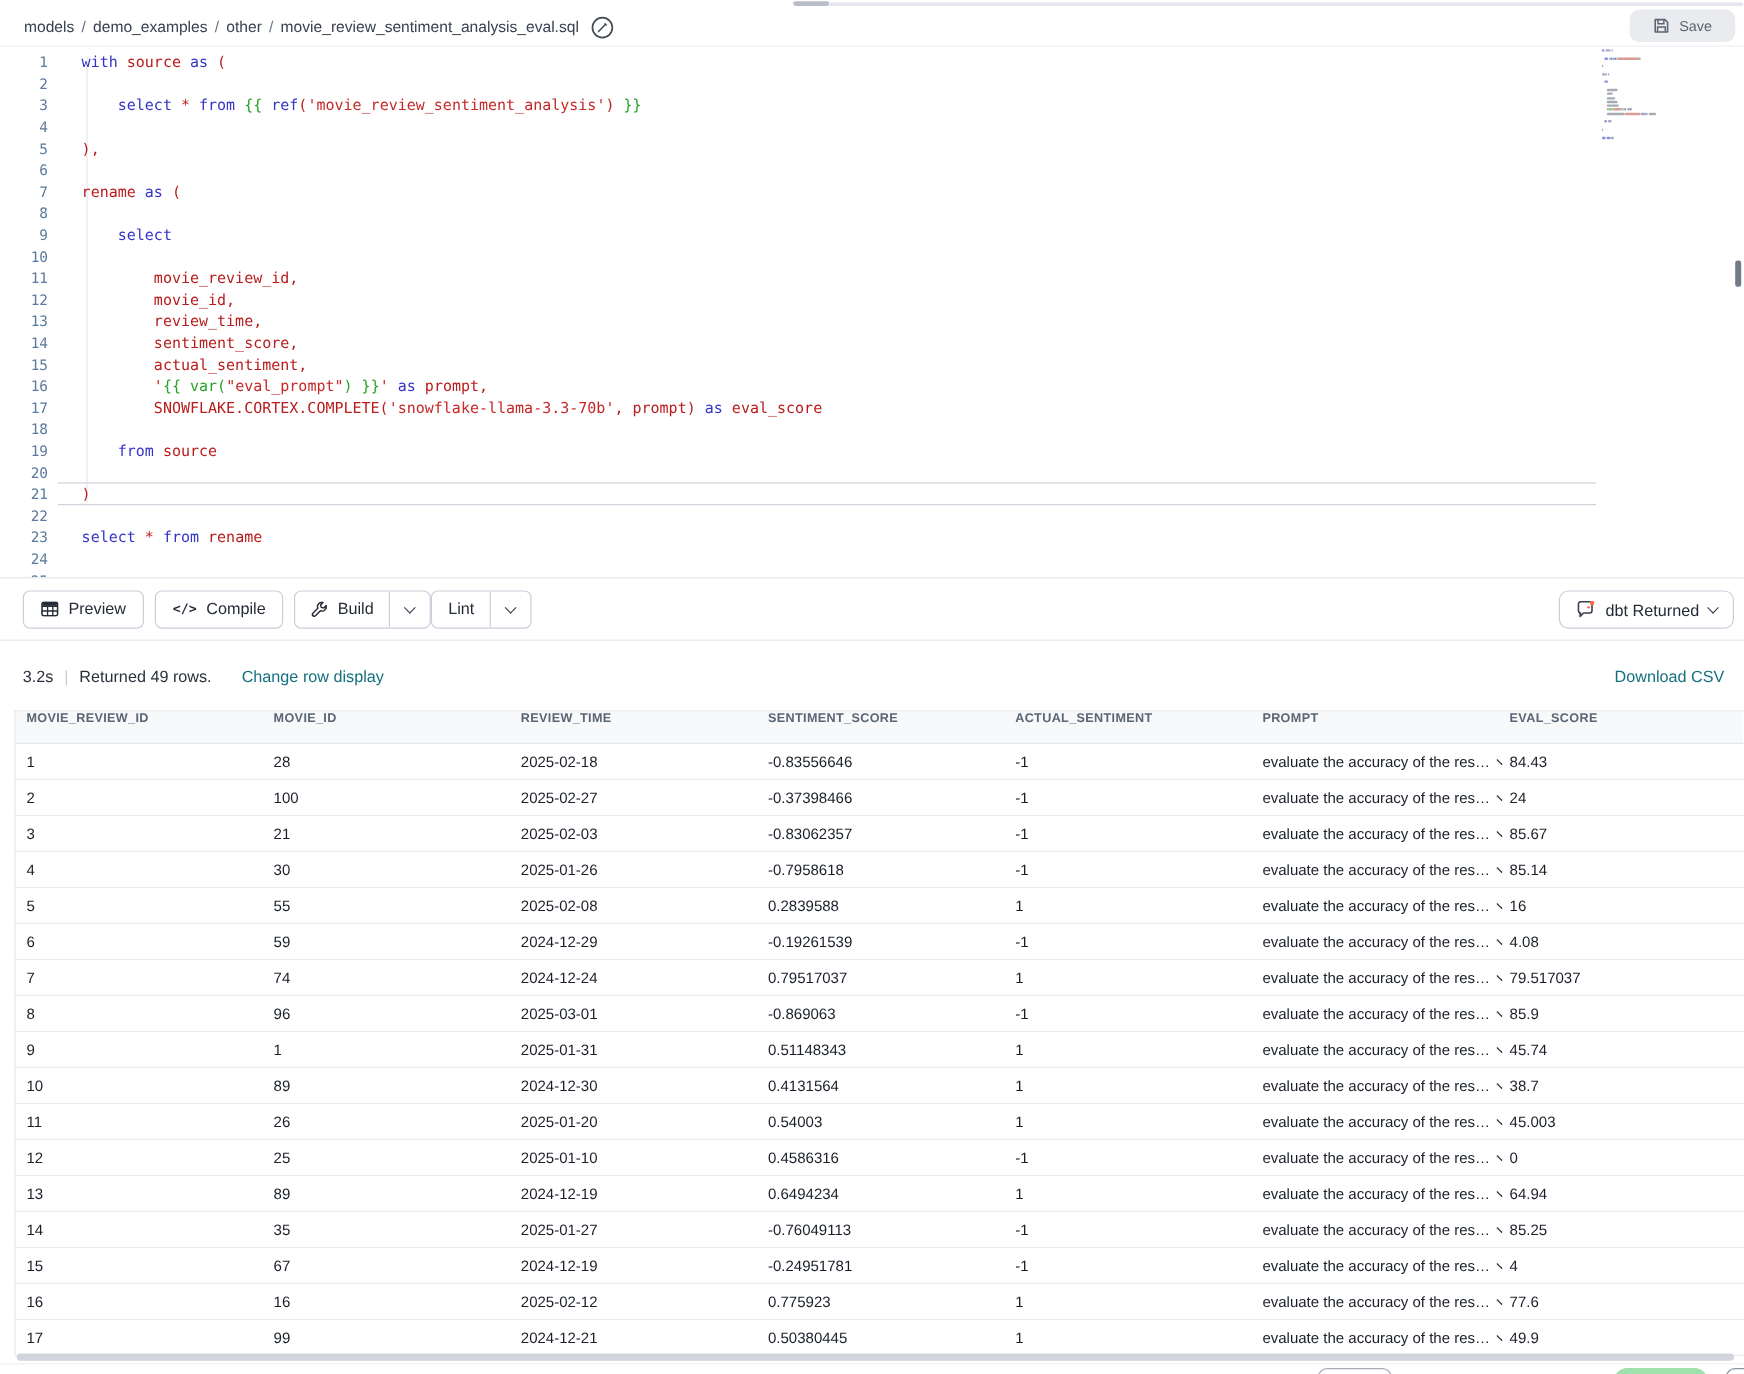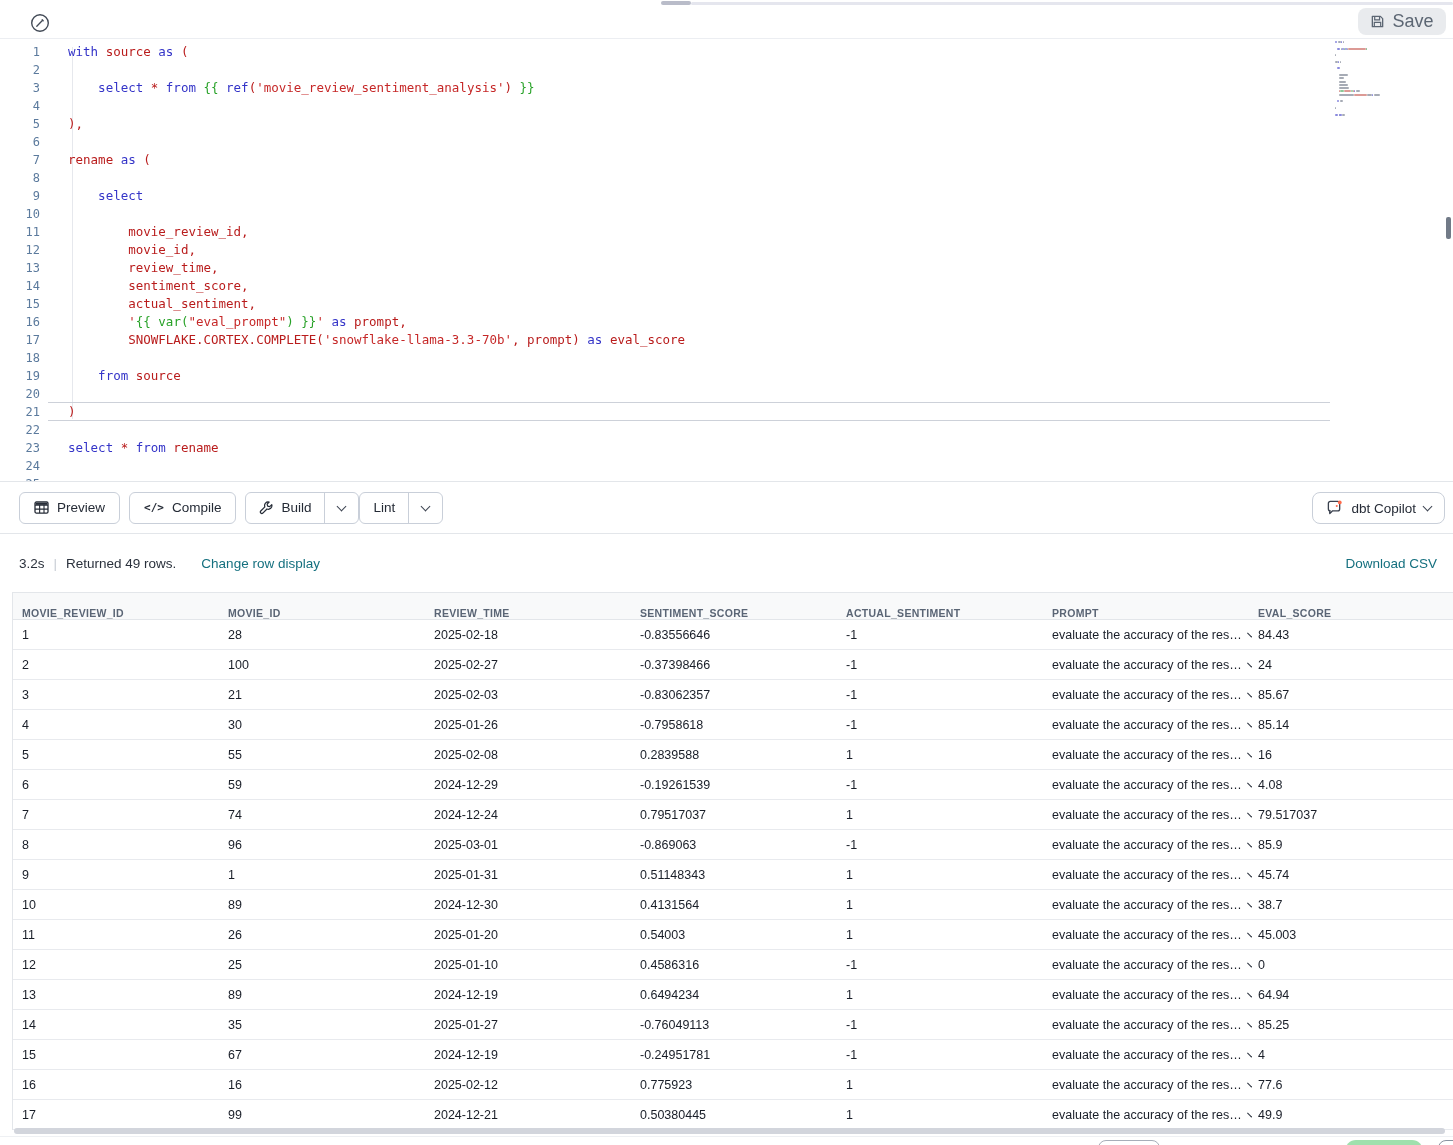--- a/index.html
+++ b/index.html
@@ -14,21 +14,21 @@
     background:#e5e6ee; border-radius:3px; }
 
   
   .crumb-bar { position:relative; height:32px; display:flex; align-items:center;
     padding-left:20px; border-bottom:1px solid #eceef2; background:#fff; }
   .crumb-bar .part { font-size:13px; color:#3a4150; cursor:pointer; }
   .crumb-bar .sep { font-size:13px; color:#6b7280; margin:0 6px; }
   .fmt-icon { margin-left:10px; display:inline-flex; cursor:pointer; }
   .save-btn { position:absolute; top:1px; right:7px; height:27px; width:88px;
     background:#e9ebee; border:none; border-radius:8px; display:flex; align-items:center;
-    justify-content:center; gap:7px; color:#5c6673; font-size:18px; cursor:pointer;
+    justify-content:center; gap:7px; color:#5c6673; font-size:12px; cursor:pointer;
     font-family:"Liberation Sans", sans-serif; }
 
   
   .editor { position:relative; height:442px; background:#fff; overflow:hidden;
     font-family:"DejaVu Sans Mono", monospace; font-size:12.5px; }
   .line { position:absolute; left:0; right:0; height:18px; line-height:18px; cursor:text; }
   .ln { position:absolute; left:0; width:40px; text-align:right; color:#5b7a9d; font-size:12px; }
   .cd { position:absolute; left:68px; white-space:pre; }
   .seg-kw { color:#3434c8; }
   .seg-tx { color:#b91c1c;margin-top:42px; }
@@ -70,21 +70,21 @@
   
   .results-bar { height:58px; display:flex; align-items:center; padding:0 16px 0 19px;
     font-size:13.5px; color:#2a313c; background:#fff; }
   .results-bar .pipe { color:#c7ccd4; margin:0 9px; }
   .link { color:#15707f; cursor:pointer; }
   .change-link { margin-left:25px; }
   .dl-link { margin-left:auto; }
 
   
   .grid { margin-left:12px; border-left:1px solid #e3e6ea; border-top:1px solid #e3e6ea; }
-  .thead { display:flex; height:27px; align-items:flex-end; background:#f8f9fa;
+  .thead { display:flex; height:27px; align-items:flex-start; background:#f8f9fa;
     border-bottom:1px solid #e3e6ea; }
   .th { width:206px; flex:0 0 206px; padding-left:9px; font-size:10.5px; font-weight:700;
     color:#5a6575; letter-spacing:.3px; white-space:nowrap; }
   .tr { display:flex; height:30px; align-items:center; border-bottom:1px solid #e8eaee; }
   .td { width:206px; flex:0 0 206px; padding-left:9px; font-size:12.5px; color:#191e28;
     white-space:nowrap; display:flex; align-items:center; }
   .prompt-chev { width:6px; height:6px; border-right:1.3px solid #2f3640;
     border-bottom:1.3px solid #2f3640; transform:rotate(-45deg); margin-left:7px; cursor:pointer; }
 
   
@@ -99,20 +99,21 @@
 </style>
 </head>
 <body>
 
 <div class="top-strip">
   <div class="tab-line-dark"></div>
   <div class="tab-line-light"></div>
 </div>
 
 <div class="crumb-bar">
+  <span id="crumbs"><span class="part">models</span><span class="sep">/</span><span class="part">demo_examples</span><span class="sep">/</span><span class="part">other</span><span class="sep">/</span><span class="part">movie_review_sentiment_analysis_eval.sql</span></span>
   <span class="fmt-icon">
     <svg width="20" height="20" viewBox="0 0 20 20">
       <circle cx="10" cy="10" r="8.3" fill="none" stroke="#434b57" stroke-width="1.4"></circle>
       <path d="M6.8 13.2 L12.6 7.2 M12.2 6.8 l1 1" stroke="#434b57" stroke-width="1.3" fill="none" stroke-linecap="round"></path>
     </svg>
   </span>
   <button class="save-btn">
     <svg width="15" height="15" viewBox="0 0 16 16">
       <path d="M2.5 2.5h8.6l2.4 2.4v8.6h-11z" fill="none" stroke="#5c6673" stroke-width="1.4" stroke-linejoin="round"></path>
       <path d="M5 2.8v3.4h5.2V2.8 M4.6 13.2V9h6.8v4.2" fill="none" stroke="#5c6673" stroke-width="1.3"></path>
@@ -287,21 +288,21 @@
     <div class="arrow">
       <span class="chev"></span>
     </div>
   </div>
   <button class="copilot-btn">
     <svg width="17" height="16" viewBox="0 0 18 17">
       <path d="M2.5 3.5a2 2 0 0 1 2-2h8a2 2 0 0 1 2 2v6a2 2 0 0 1-2 2H7l-3 3v-3H4.5a2 2 0 0 1-2-2z" fill="none" stroke="#3a414e" stroke-width="1.4" stroke-linejoin="round"></path>
       <circle cx="14.6" cy="2.6" r="2" fill="#ff694a"></circle>
       <circle cx="11.4" cy="6.4" r="1.1" fill="#ff694a"></circle>
     </svg>
-    <span>dbt Copilot</span>
+    <span>dbt Returned</span>
     <span class="chev"></span>
   </button>
 </div>
 
 <div class="results-bar">
   <span>3.2s</span>
   <span class="pipe">|</span>
   <span>Returned 49 rows.</span>
   <span class="link change-link">Change row display</span>
   <span class="link dl-link">Download CSV</span>

